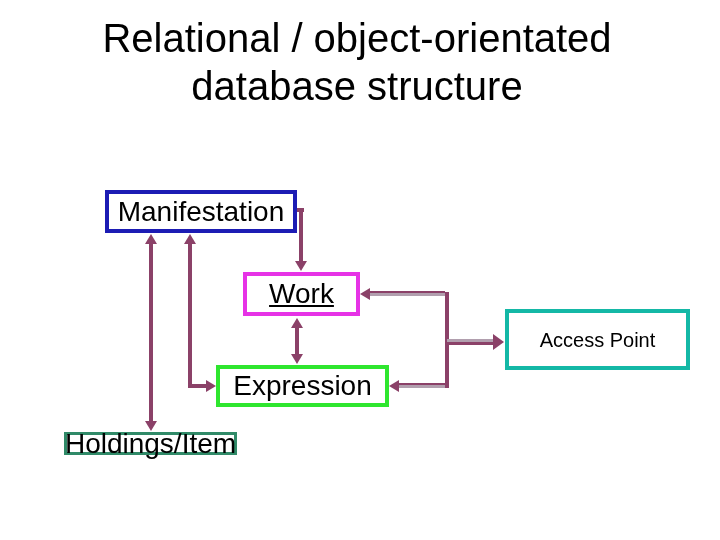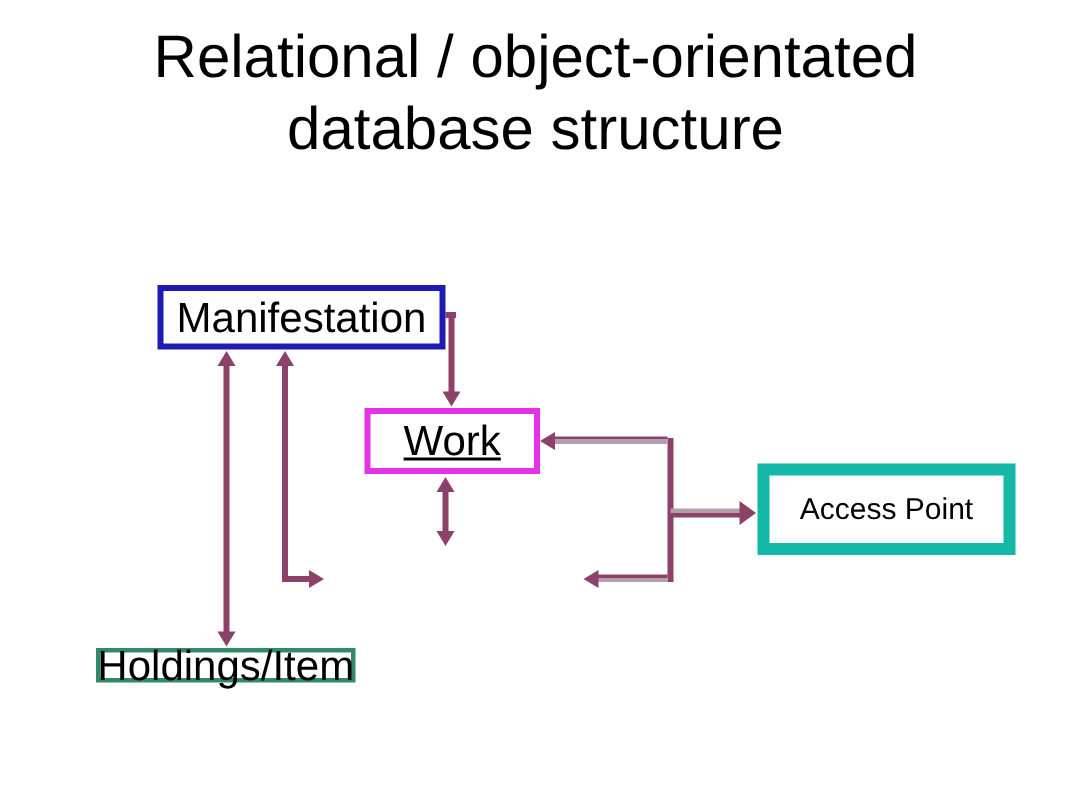--- a/index.html
+++ b/index.html
@@ -30,21 +30,21 @@
     align-items: center;
     justify-content: center;
     color: #000000;
     font-size: 28px;
     white-space: nowrap;
   }
   .box-manifestation { left: 57px;  top: 190px; width: 192px; height: 43px; border: 4px solid #1c1cb4; margin-left: 48px; }
   .box-work          { left: 243px; top: 272px; width: 117px; height: 44px; border: 4px solid #e632e6; text-decoration: underline; }
   .box-expression    { left: 216px; top: 365px; width: 173px; height: 42px; border: 4px solid #2ee62e; }
   .box-holdings      { left: 64px;  top: 432px; width: 173px; height: 23px; border: 3px solid #308a68; }
-  .box-apcr          { left: 505px; top: 309px; width: 172px; height: 61px; border: 8px solid #14b8a6;
+  .box-apcr          { left: 505px; top: 309px; width: 185px; height: 61px; border: 4px solid #14b8a6;
                        font-size: 20px; line-height: 24px; }
   .seg { position: absolute; background: #8b4168; }
   .two-tone     { background: linear-gradient(to bottom, #8b4168 0 40%, #b19fae 40% 100%); }
   .two-tone-rev { background: linear-gradient(to bottom, #b19fae 0 45%, #8b4168 45% 100%); }
   .ah { position: absolute; width: 0; height: 0; }
   .ah-up    { border-left: 6px solid transparent; border-right: 6px solid transparent; border-bottom: 10px solid #8b4168; }
   .ah-down  { border-left: 6px solid transparent; border-right: 6px solid transparent; border-top: 10px solid #8b4168; }
   .ah-left  { border-top: 6px solid transparent; border-bottom: 6px solid transparent; border-right: 10px solid #8b4168; }
   .ah-right { border-top: 6px solid transparent; border-bottom: 6px solid transparent; border-left: 10px solid #8b4168; }
   .ah-right-big { border-top: 8px solid transparent; border-bottom: 8px solid transparent; border-left: 11px solid #8b4168; }
@@ -96,20 +96,23 @@
   </div>
 
   <div class="box box-manifestation">
     <span>Manifestation</span>
   </div>
 
   <div class="box box-work">
     <span>Work</span>
   </div>
 
+  <div class="box box-expression">
+    <span>Expression</span>
+  </div>
 
   <div class="box box-holdings">
     <span>Holdings/Item</span>
   </div>
 
   <div class="box box-apcr">
     <span>Access Point</span>
   </div>
 
 </div>

